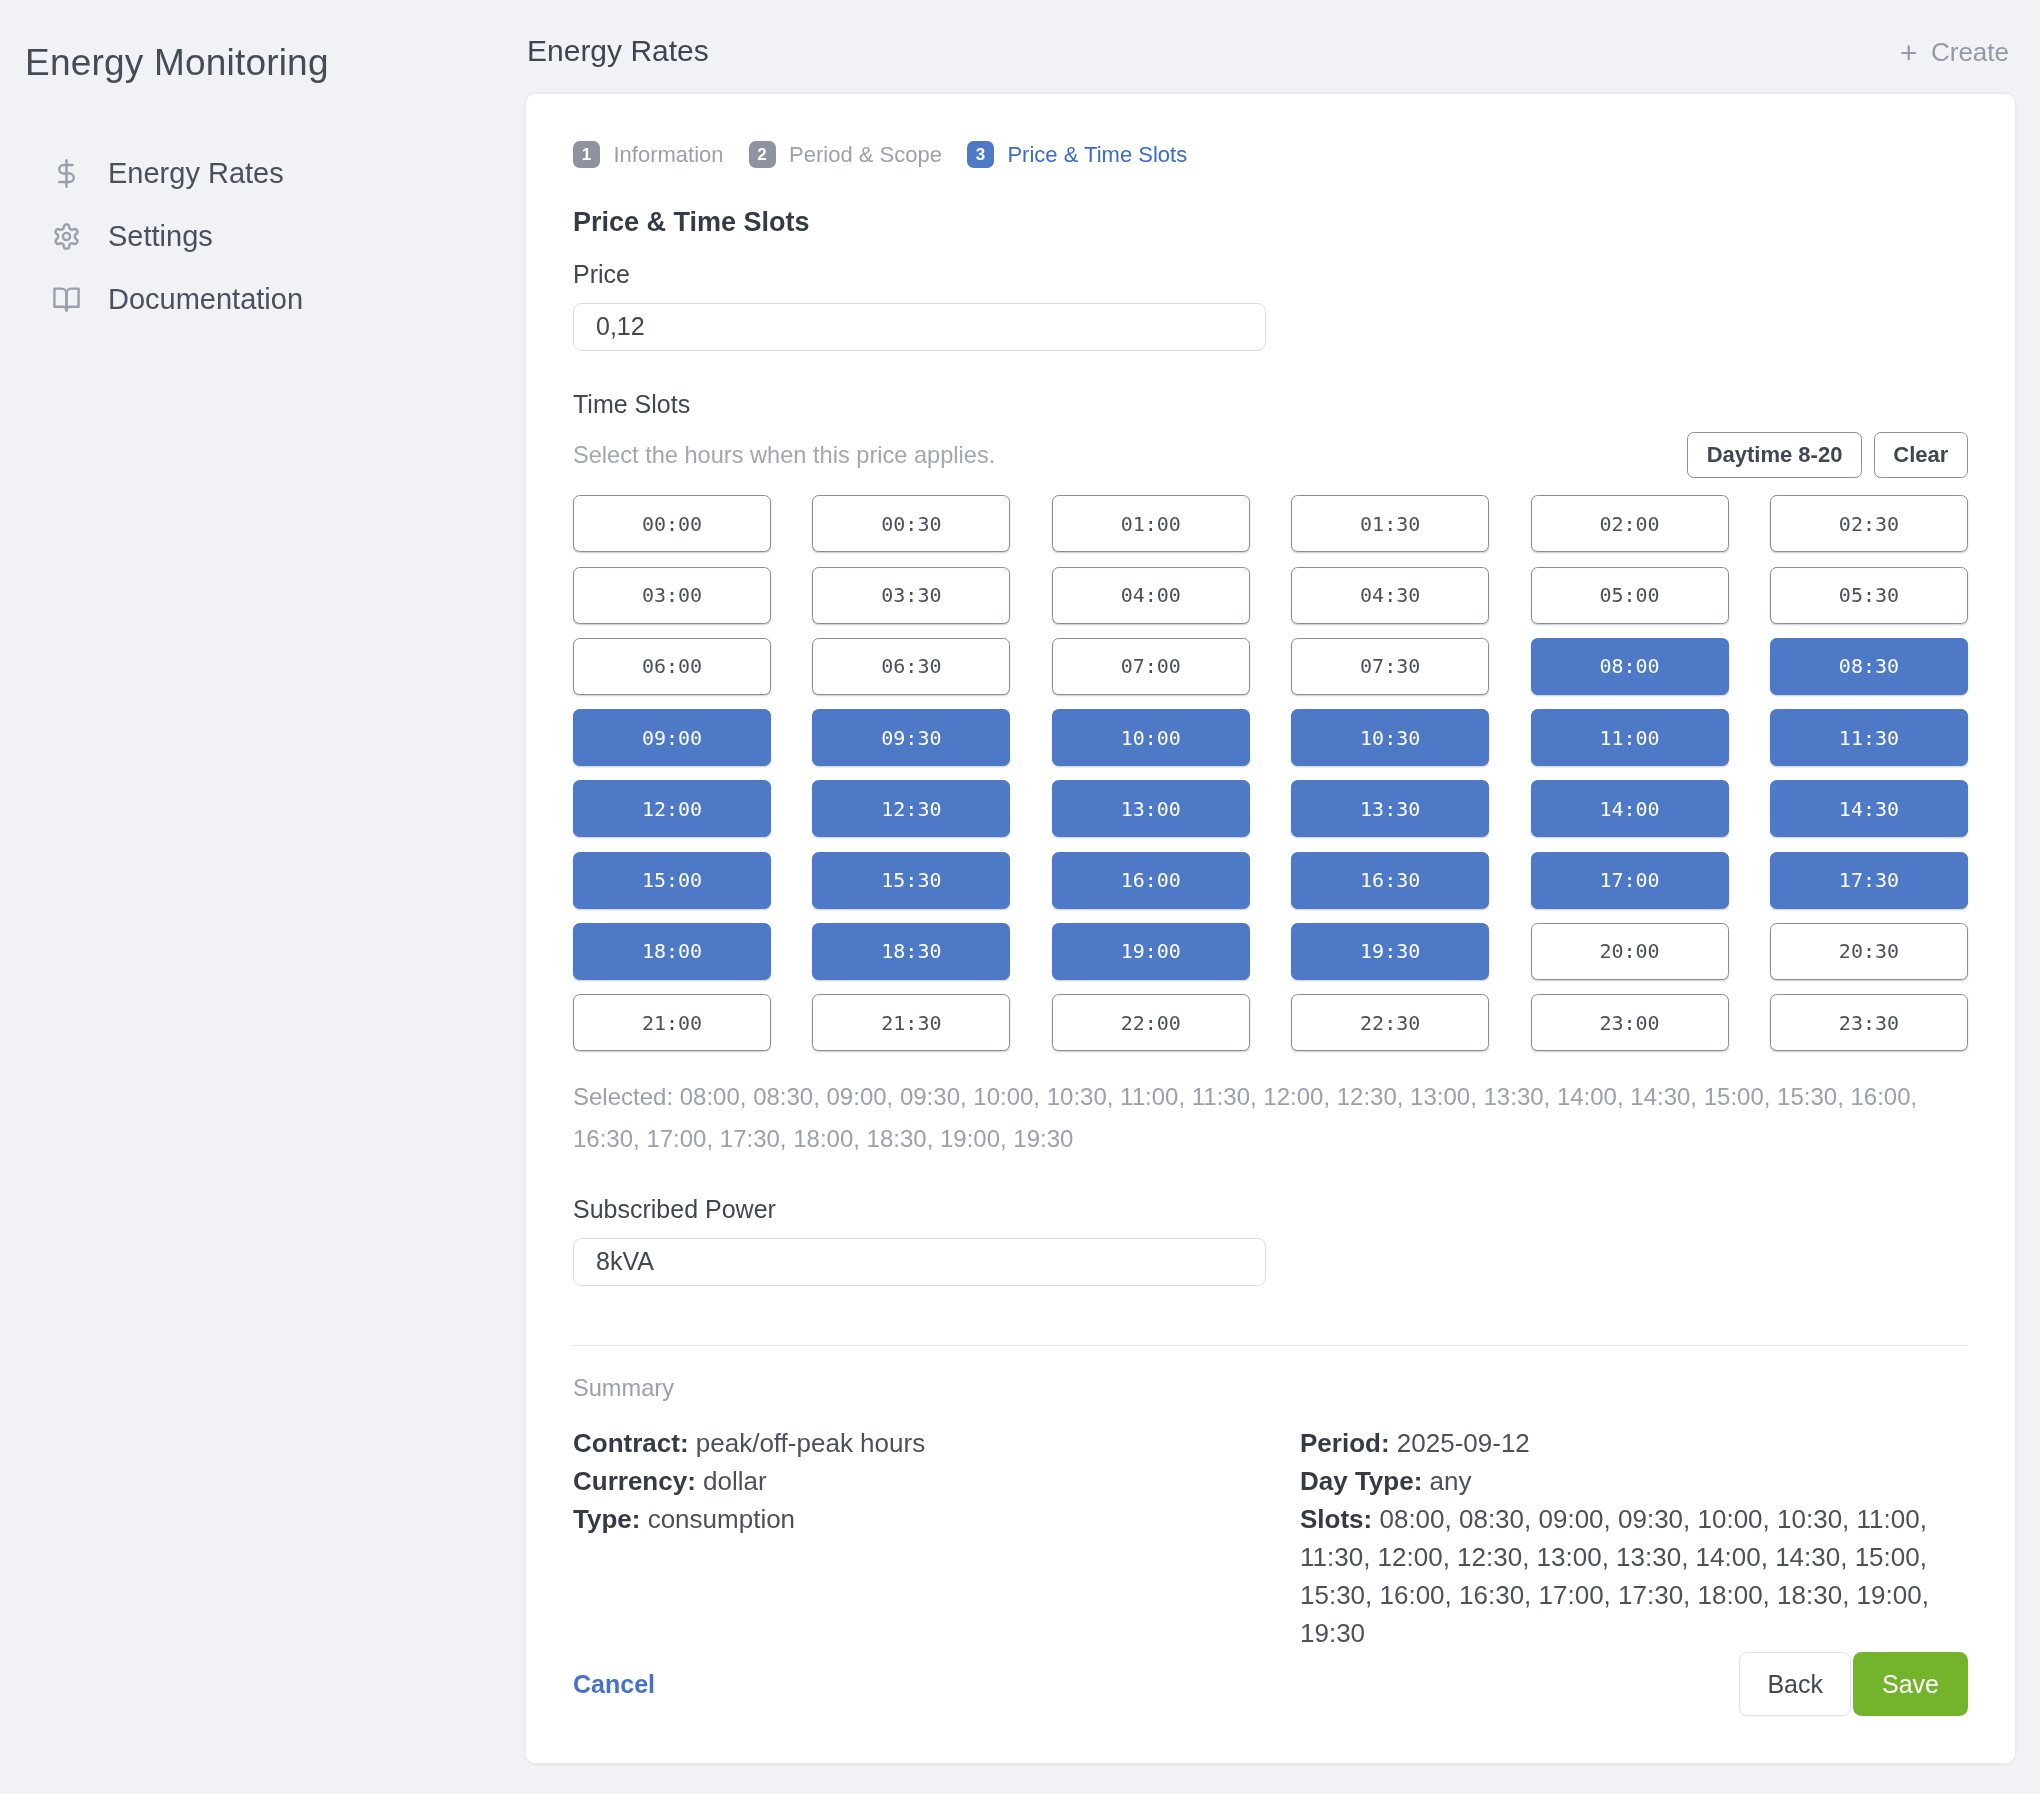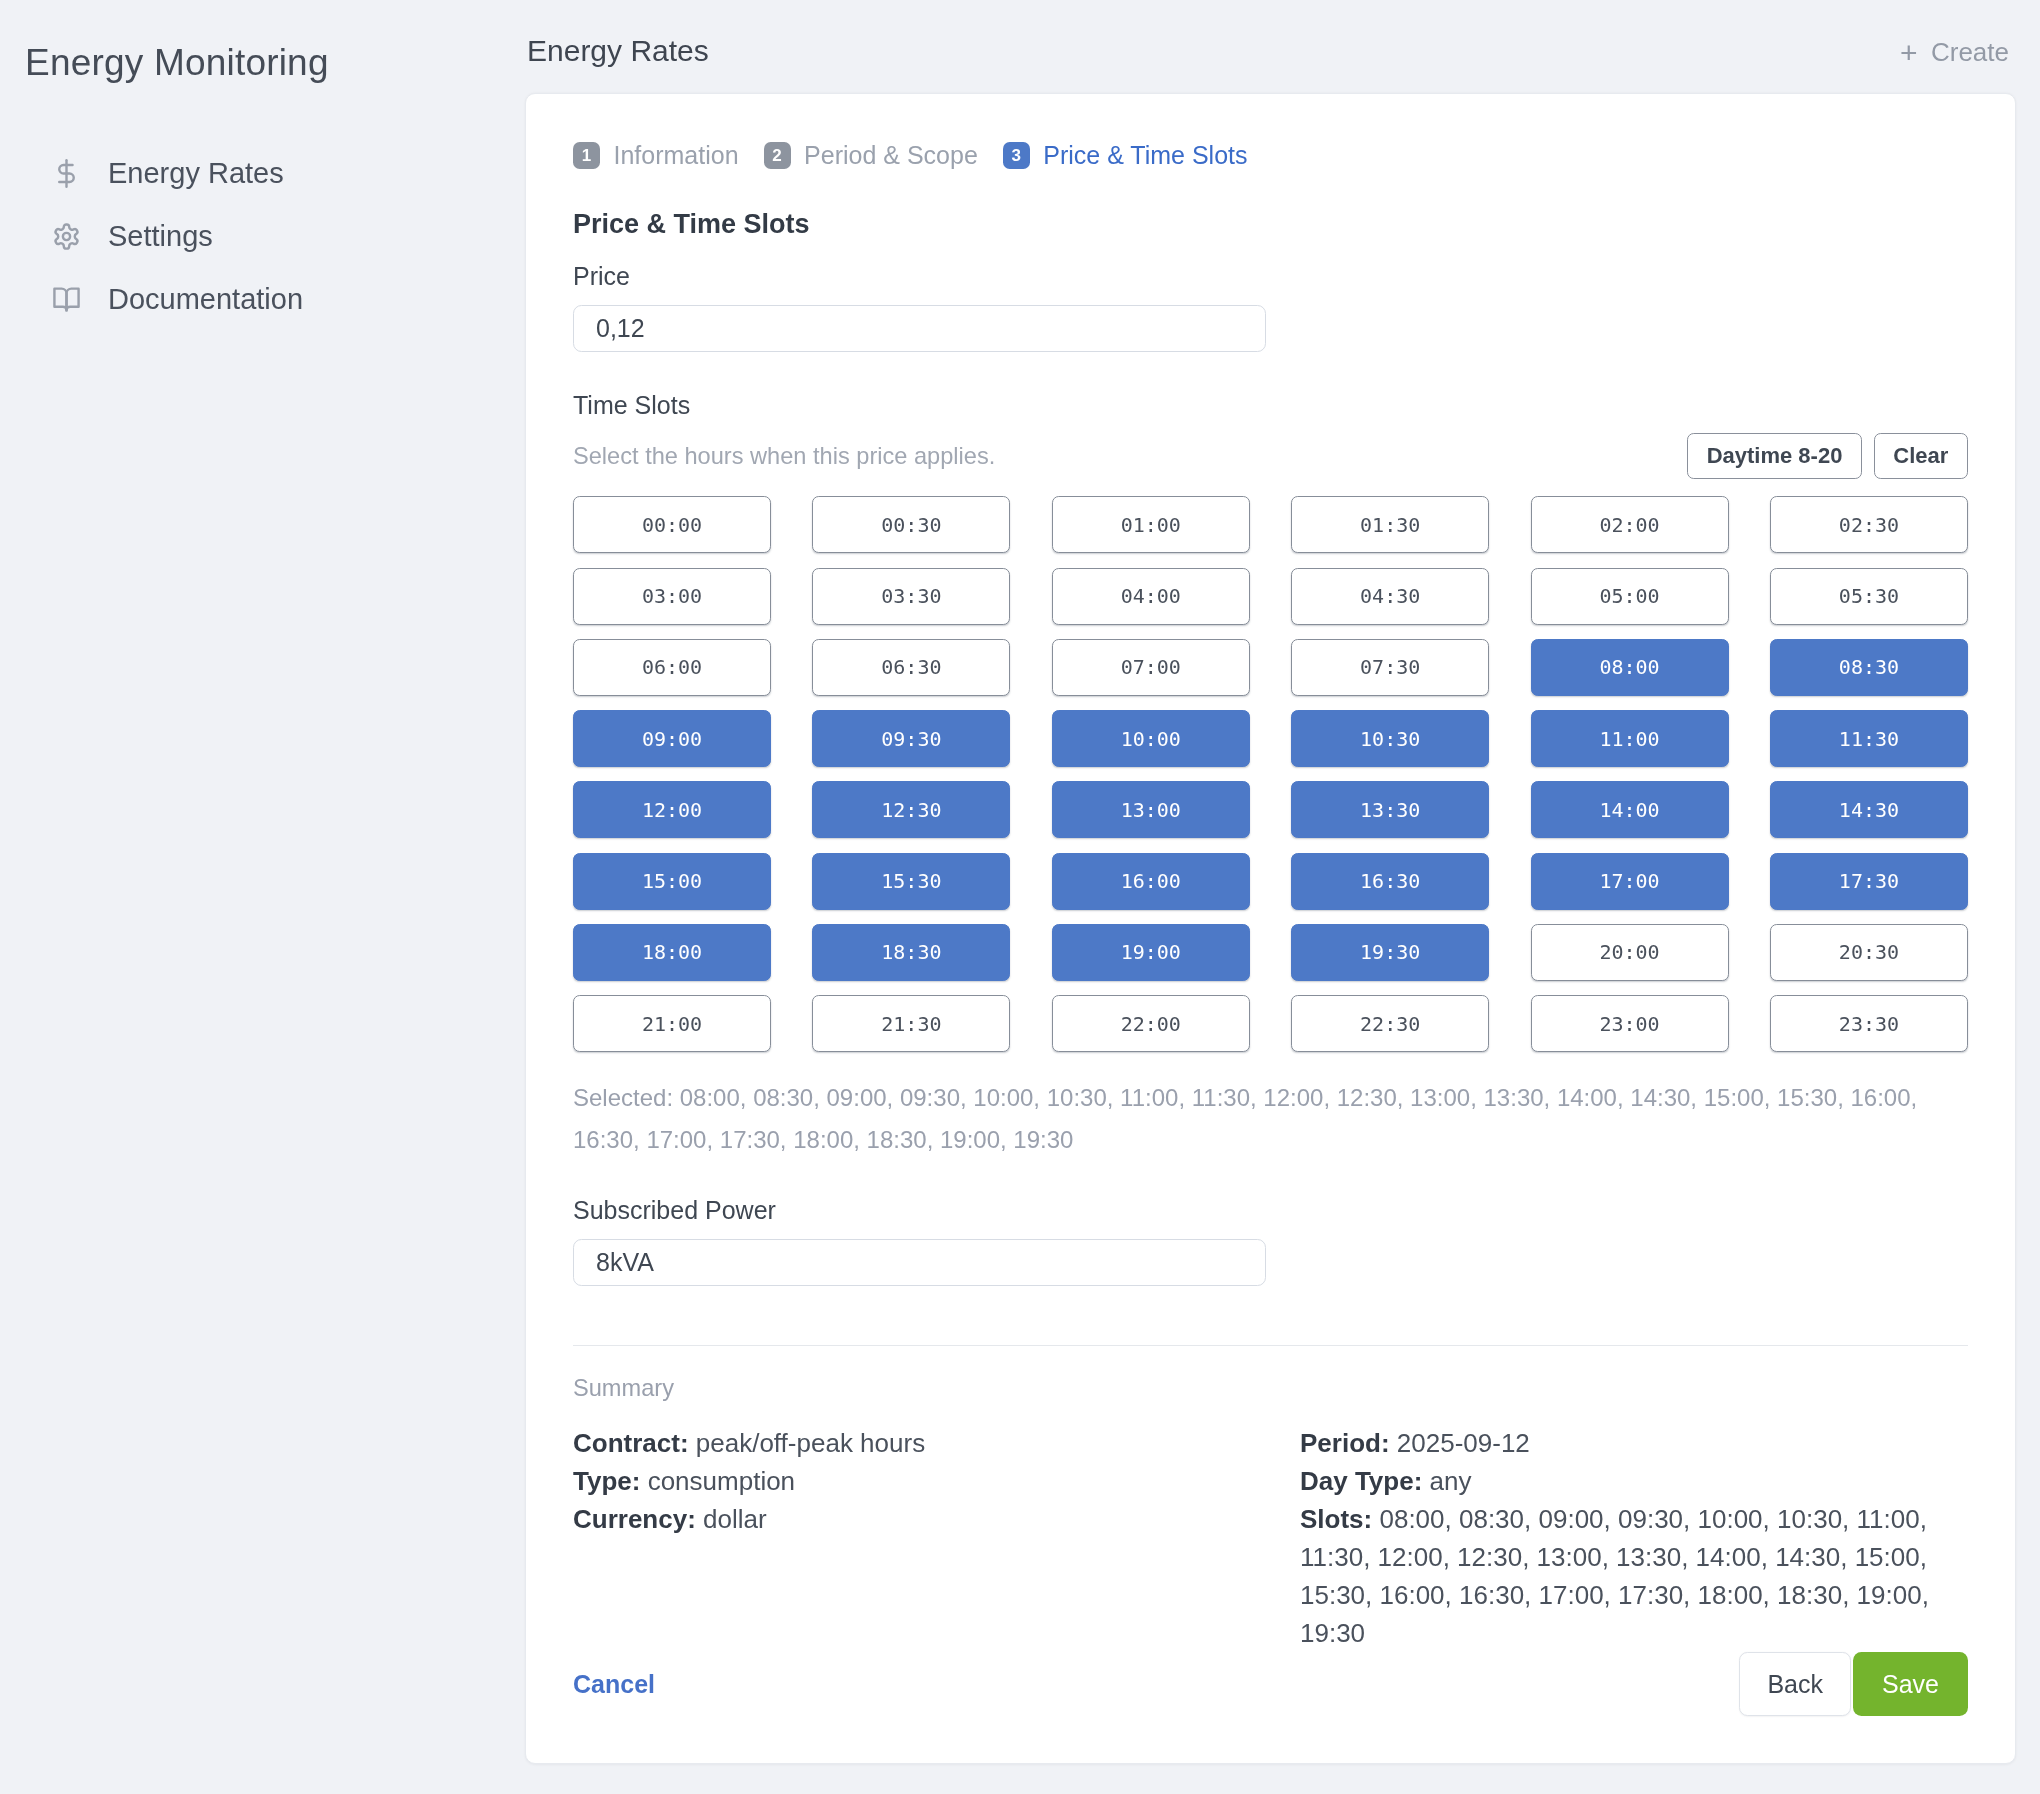--- a/index.html
+++ b/index.html
@@ -41,21 +41,21 @@
     position:absolute;left:525px;top:93px;width:1491px;height:1671px;
     background:#fff;border:0.8px solid #e7eaef;border-radius:10px;
     box-shadow:0 0.8px 2.5px rgba(16,24,40,.05);
     padding:47px;display:flex;flex-direction:column;
   }
   
   .steps{display:flex;align-items:center;gap:25px}
   .step{display:flex;align-items:center;gap:13.5px;cursor:pointer}
   .step-num{width:27px;height:27px;border-radius:6.7px;background:#8d949f;color:#fff;
     font-size:17px;font-weight:bold;display:flex;align-items:center;justify-content:center}
-  .step-label{font-size:25px;color:#9aa1ad}
+  .step-label{font-size:22px;color:#9aa1ad}
   .step.active .step-num{background:var(--accent)}
   .step.active .step-label{color:var(--accent-text)}
   
   .section-title{margin-top:39px;font-size:27px;font-weight:bold;color:#333b46}
   .field-label{font-size:25px;color:var(--ink)}
   .lbl-price{margin-top:22px}
   .text-input{
     margin-top:13.5px;width:693px;height:56px;border:1.3px solid var(--input-border);
     border-radius:8.4px;font-size:25px;color:var(--ink);padding:0 22px;background:#fff;
     font-family:"Liberation Sans",sans-serif;outline:none;display:block;
@@ -277,23 +277,23 @@
   <div class="field-label lbl-power">Subscribed Power</div>
   <input class="text-input" value="8kVA" style="">
 
   <hr class="divider">
 
   <div class="summary-title">Summary</div>
   <div class="summary-grid">
     <div class="summary-col" id="sum-left">
       <p class="sum-row"><b class="sum-label">Contract:</b> <span class="sum-value">peak/off-peak hours</span></p>
 
+      <p class="sum-row"><b class="sum-label">Currency:</b> <span class="sum-value">dollar</span></p>
+
       <p class="sum-row"><b class="sum-label">Type:</b> <span class="sum-value">consumption</span></p>
-
-      <p class="sum-row"><b class="sum-label">Currency:</b> <span class="sum-value">dollar</span></p>
     </div>
     <div class="summary-col" id="sum-right">
       <p class="sum-row"><b class="sum-label">Period:</b> <span class="sum-value">2025-09-12</span></p>
 
       <p class="sum-row"><b class="sum-label">Day Type:</b> <span class="sum-value">any</span></p>
 
       <p class="sum-row"><b class="sum-label">Slots:</b> <span class="sum-value">08:00, 08:30, 09:00, 09:30, 10:00, 10:30, 11:00, 11:30, 12:00, 12:30, 13:00, 13:30, 14:00, 14:30, 15:00, 15:30, 16:00, 16:30, 17:00, 17:30, 18:00, 18:30, 19:00, 19:30</span></p>
     </div>
 
   </div>

